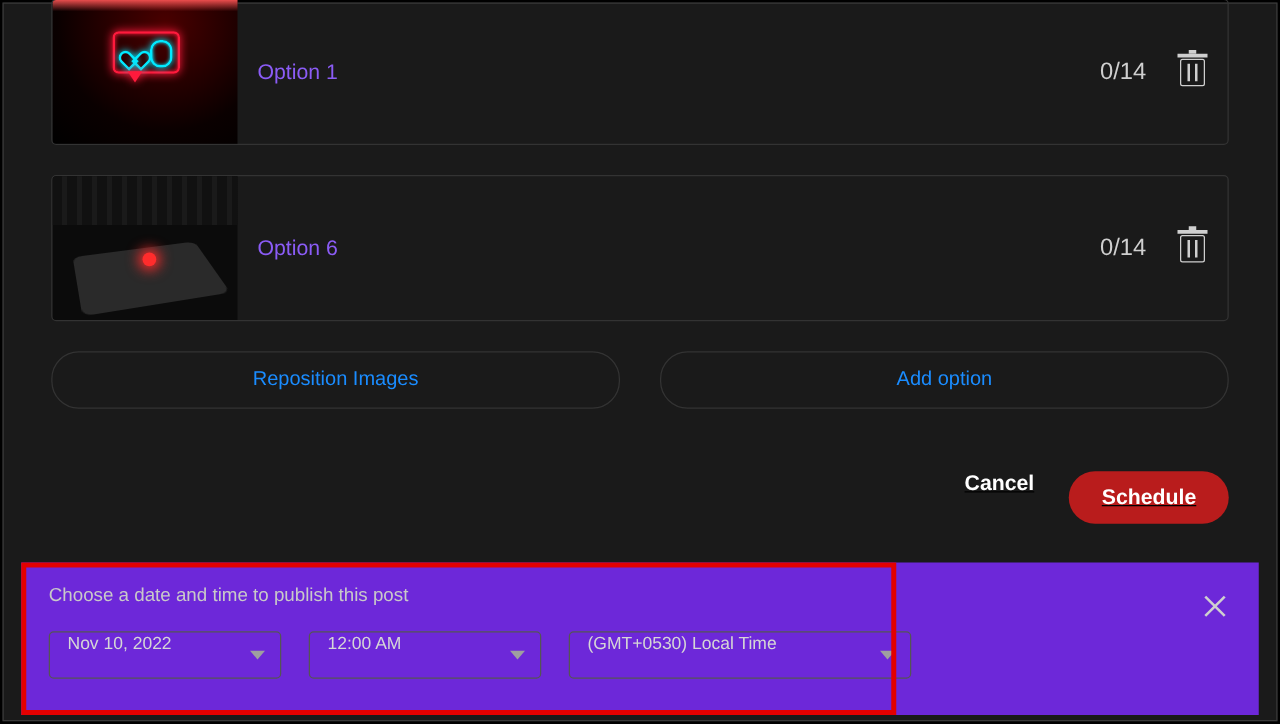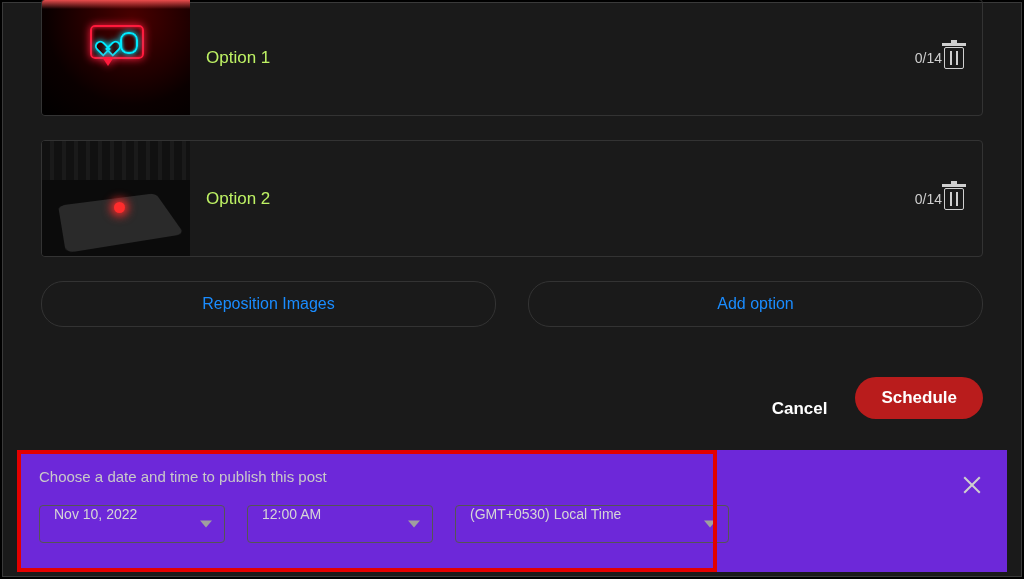--- a/index.html
+++ b/index.html
@@ -1,29 +1,29 @@
 <!DOCTYPE html>
 <html><head>
 <meta charset="utf-8">
 <style>
   html,body{margin:0;padding:0;background:#000;width:1024px;height:579px;overflow:hidden;font-family:Arial,Helvetica,sans-serif;}
   .frame{position:absolute;left:2px;top:2px;right:2px;bottom:2px;background:#1a1a1a;border:1px solid #3a3a3a;}
   .content{position:absolute;left:38px;right:38px;top:0;bottom:0;}
   .option-row{position:relative;border:1px solid #333;border-radius:4px;margin-bottom:24px;display:flex;align-items:center;height:117px;box-sizing:border-box;overflow:hidden;}
   .thumb{width:148px;height:117px;position:relative;flex-shrink:0;}
-  .opt-text{flex:1;color:#bef264;font-size:17px;padding-left:16px;}
-  .counter{color:#cfcfcf;font-size:14px;margin-right:2px;}
+  .opt-text{flex:1;color:#8b5cf6;font-size:17px;padding-left:16px;}
+  .counter{color:#cfcfcf;font-size:19px;margin-right:27px;}
   .trash{width:18px;height:20px;border:1.5px solid #cfcfcf;border-radius:2px;position:relative;margin-right:18px;}
   .trash::before{content:'';position:absolute;top:-5px;left:-3px;width:24px;height:3px;background:#cfcfcf;}
   .trash::after{content:'';position:absolute;top:-8px;left:6px;width:6px;height:3px;background:#cfcfcf;}
   .trash .lines{position:absolute;top:3px;left:3px;right:3px;bottom:3px;display:flex;justify-content:space-around;}
   .trash .lines span{width:1.5px;background:#cfcfcf;}
   .btn-row{display:flex;gap:32px;margin-bottom:50px;}
   .pill-btn{flex:1;height:44px;border:1px solid #333;border-radius:22px;display:flex;align-items:center;justify-content:center;color:#1a8cff;font-size:16px;cursor:pointer;}
-  .action-row{display:flex;justify-content:flex-end;align-items:flex-end;gap:28px;margin-bottom:36px;}
+  .action-row{display:flex;justify-content:flex-end;align-items:flex-start;gap:28px;margin-bottom:36px;text-decoration:underline;}
   .cancel{color:#fff;font-size:17px;font-weight:600;cursor:pointer;}
   .schedule{background:#b91c1c;color:#fff;border-radius:22px;padding:11px 26px;font-size:17px;font-weight:600;cursor:pointer;}
   .scheduler{position:absolute;left:14px;right:14px;bottom:4px;height:122px;background:#6d28d9;padding:10px 22px;box-sizing:border-box;}
   .highlight{position:absolute;left:14px;bottom:4px;width:700px;height:122px;border:4px solid #e30000;box-sizing:border-box;pointer-events:none;}
   .sched-title{color:#c9c9c9;font-size:15px;margin-top:8px;margin-bottom:20px;}
   .selects{display:flex;gap:22px;}
   .sel{border:1px solid #555;border-radius:4px;height:36px;display:flex;align-items:flex-start;padding:0 14px;color:#d6d6d6;font-size:14px;cursor:pointer;position:relative;}
   .chev{width:0;height:0;border-left:6px solid transparent;border-right:6px solid transparent;border-top:7px solid #9f9f9f;position:absolute;right:12px;top:50%;transform:translateY(-50%);}
   .sel-date{width:156px;}
   .sel-time{width:156px;}
@@ -71,21 +71,21 @@
           </div>
         </div>
     </div>
 
     <div class="option-row">
       <div class="thumb t2">
         <div class="kb"></div>
           <div class="phone"></div>
           <div class="dot"></div>
       </div>
-      <div class="opt-text">Option 2</div>
+      <div class="opt-text">Option 6</div>
       <div class="counter">0/14</div>
       <div class="trash">
           <div class="lines">
             <span></span>
             <span></span>
           </div>
         </div>
     </div>
 
     <div class="btn-row">

